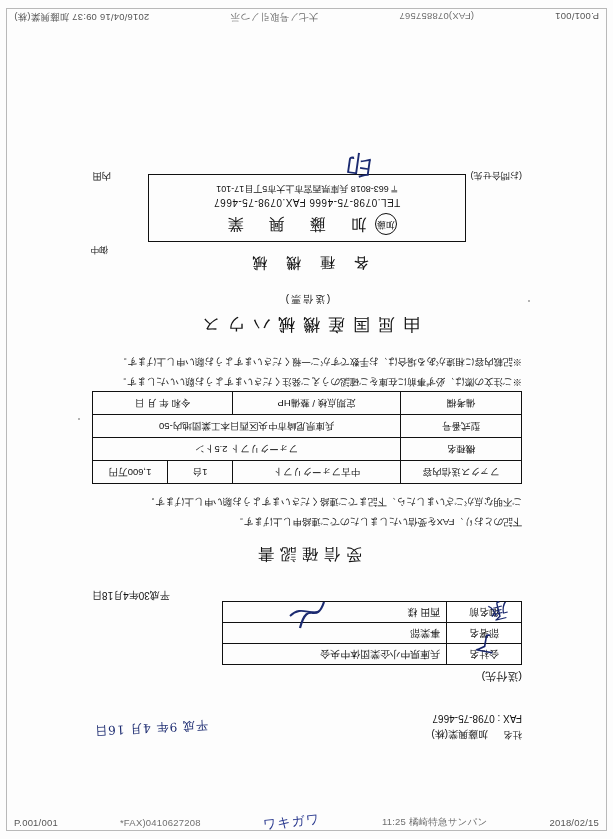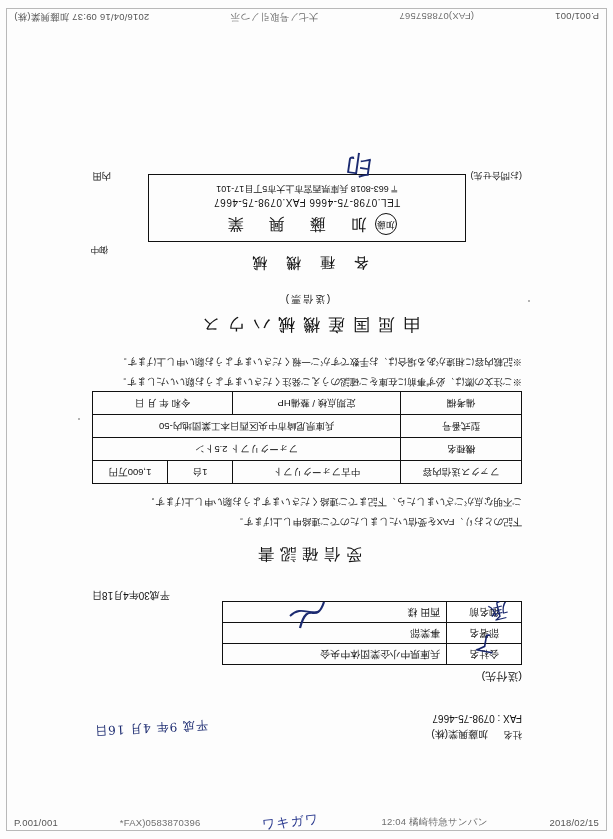--- a/index.html
+++ b/index.html
@@ -225,23 +225,23 @@
 
   <div class="fax-top">
     <span>P.001/001</span>
     <span class="mid">(FAX)078857567</span>
     <span class="mid">大七ノ号取引ノつ示</span>
     <span>2016/04/16   09:37  加藤興業(株)</span>
   </div>
 
   <div class="fax-bottom">
     <span>P.001/001</span>
-    <span class="mid">*FAX)0583870396</span>
+    <span class="mid">*FAX)0410627208</span>
     <span class="scrawl">ワキガワ</span>
-    <span class="mid">12:04 橘崎特急サンパン</span>
+    <span class="mid">11:25 橘崎特急サンパン</span>
     <span>2018/02/15</span>
   </div>
 
   <div class="speck" style="left:78px;top:418px;width:2px;height:2px;"></div>
   <div class="speck" style="left:528px;top:300px;width:2px;height:2px;"></div>
 
   <div class="doc">
     <div class="doc-inner">
 
       <div class="sender-block">

